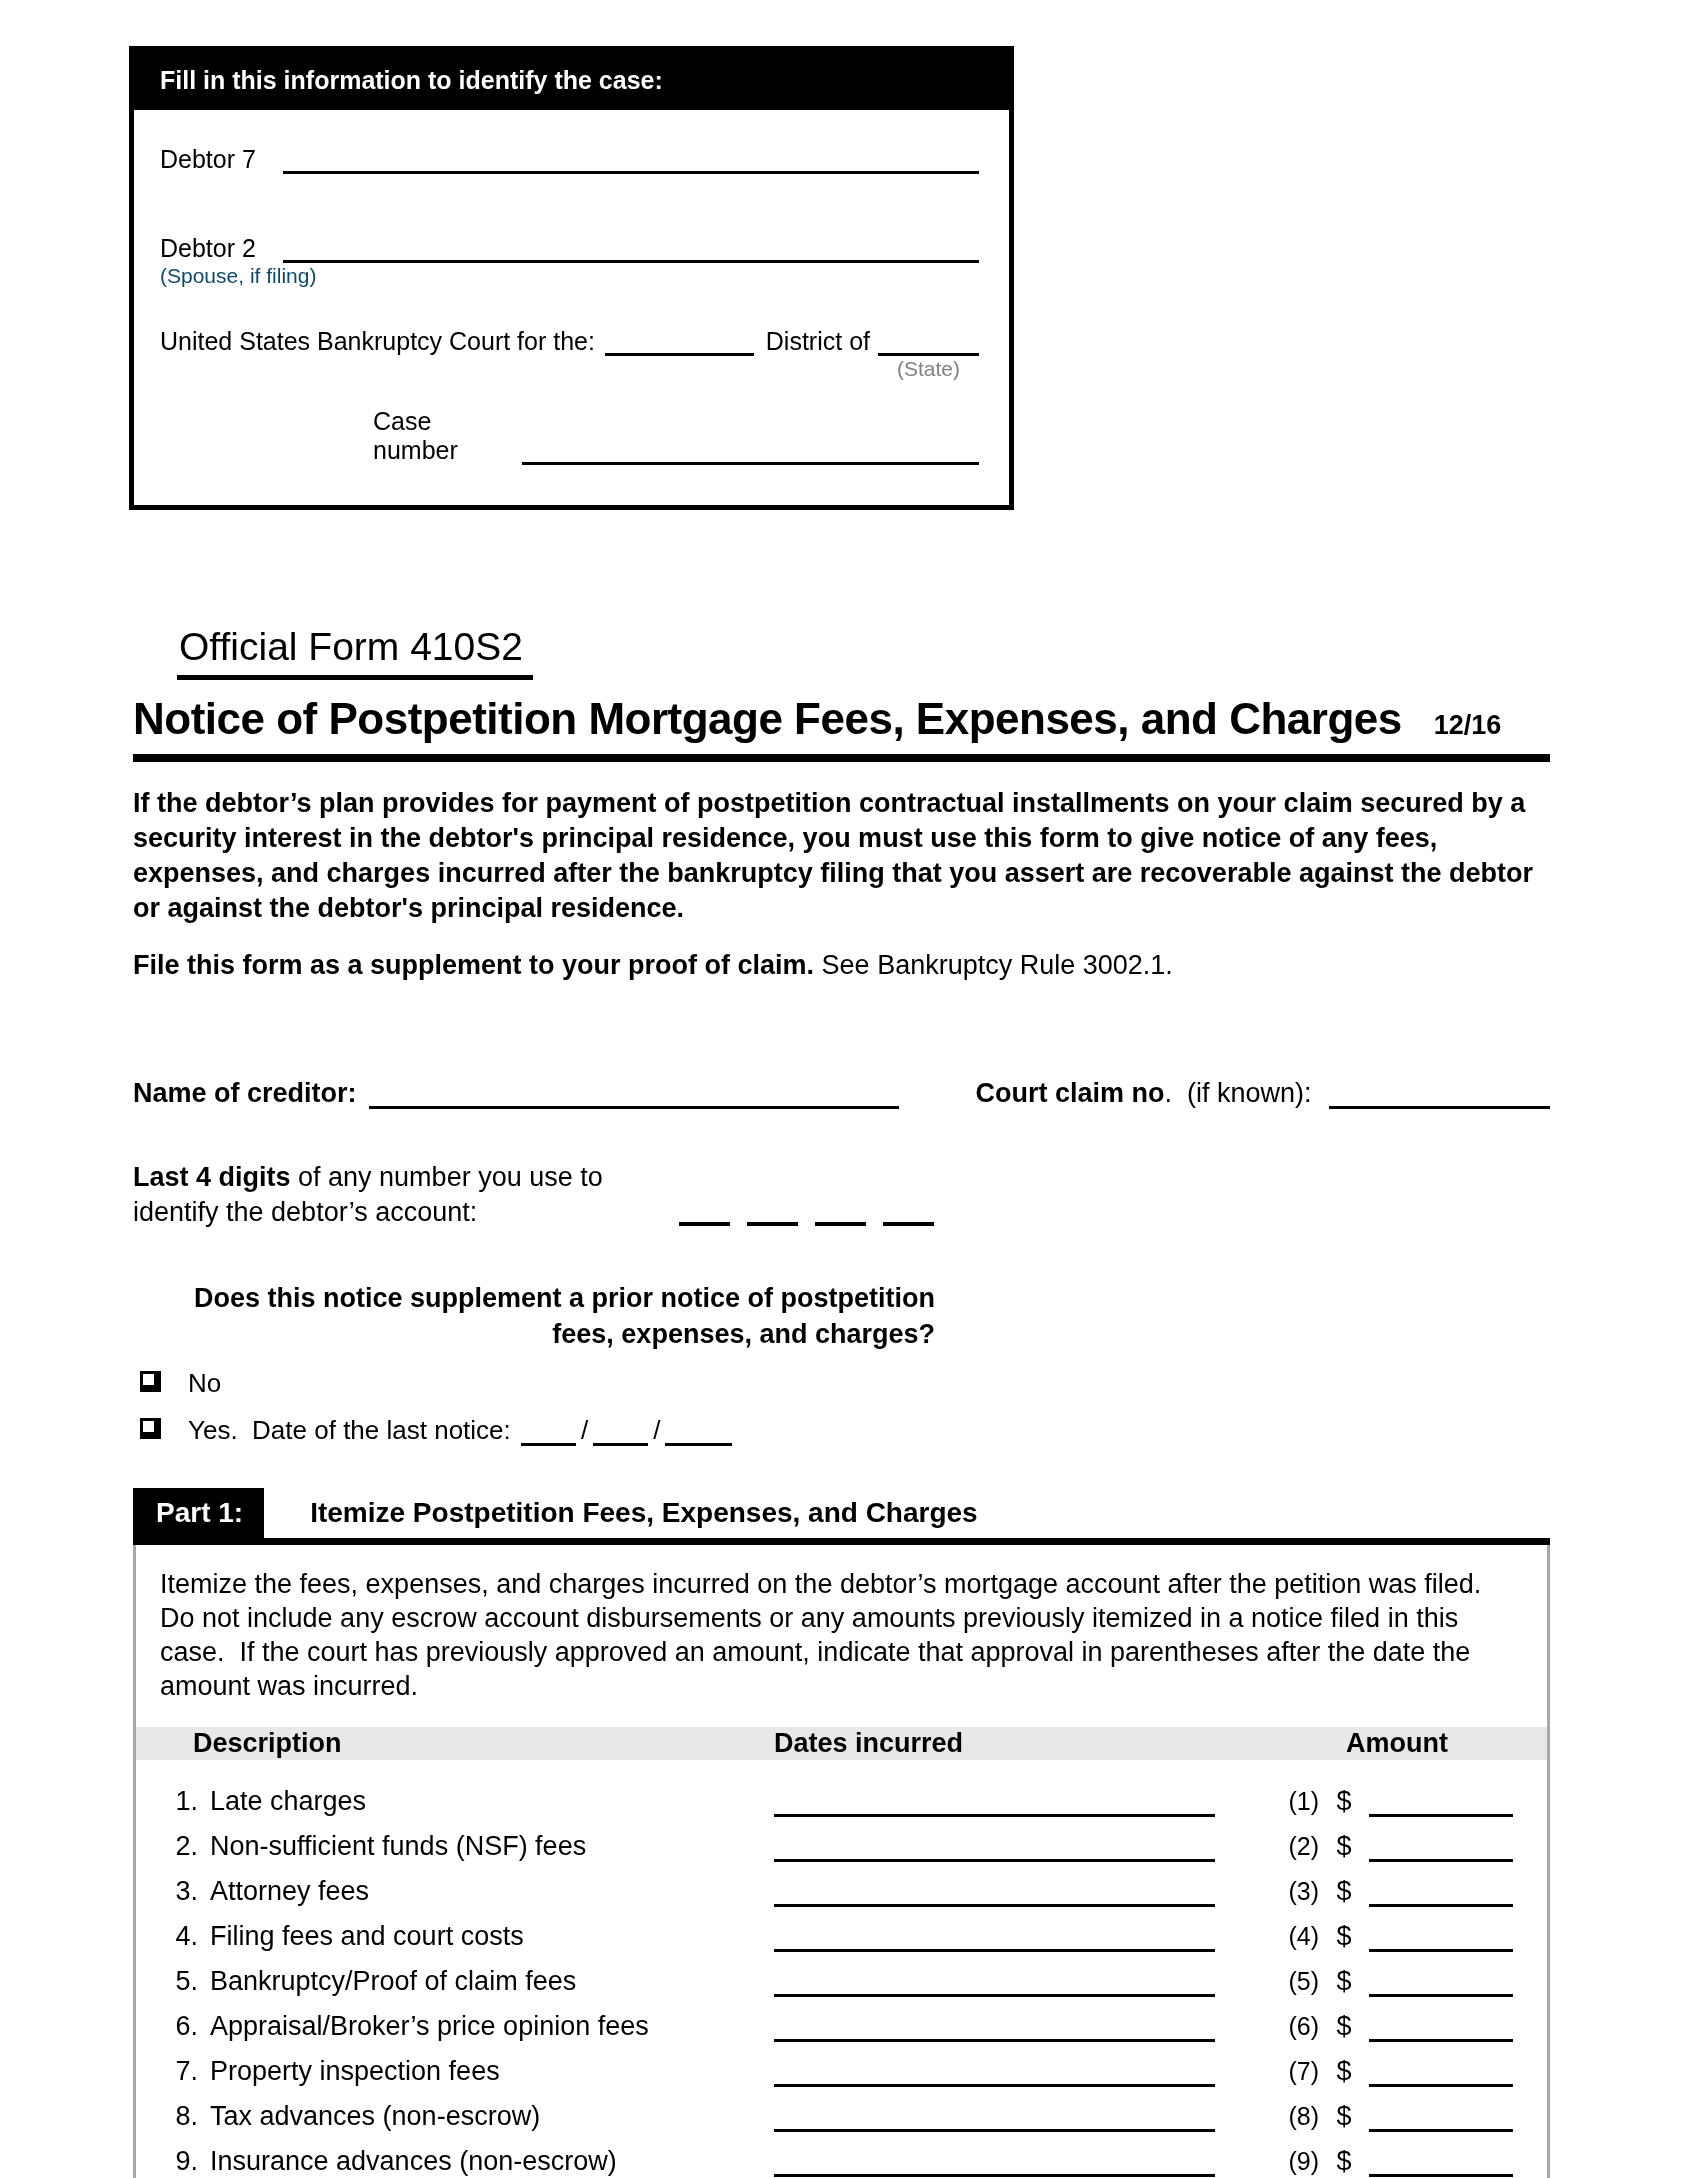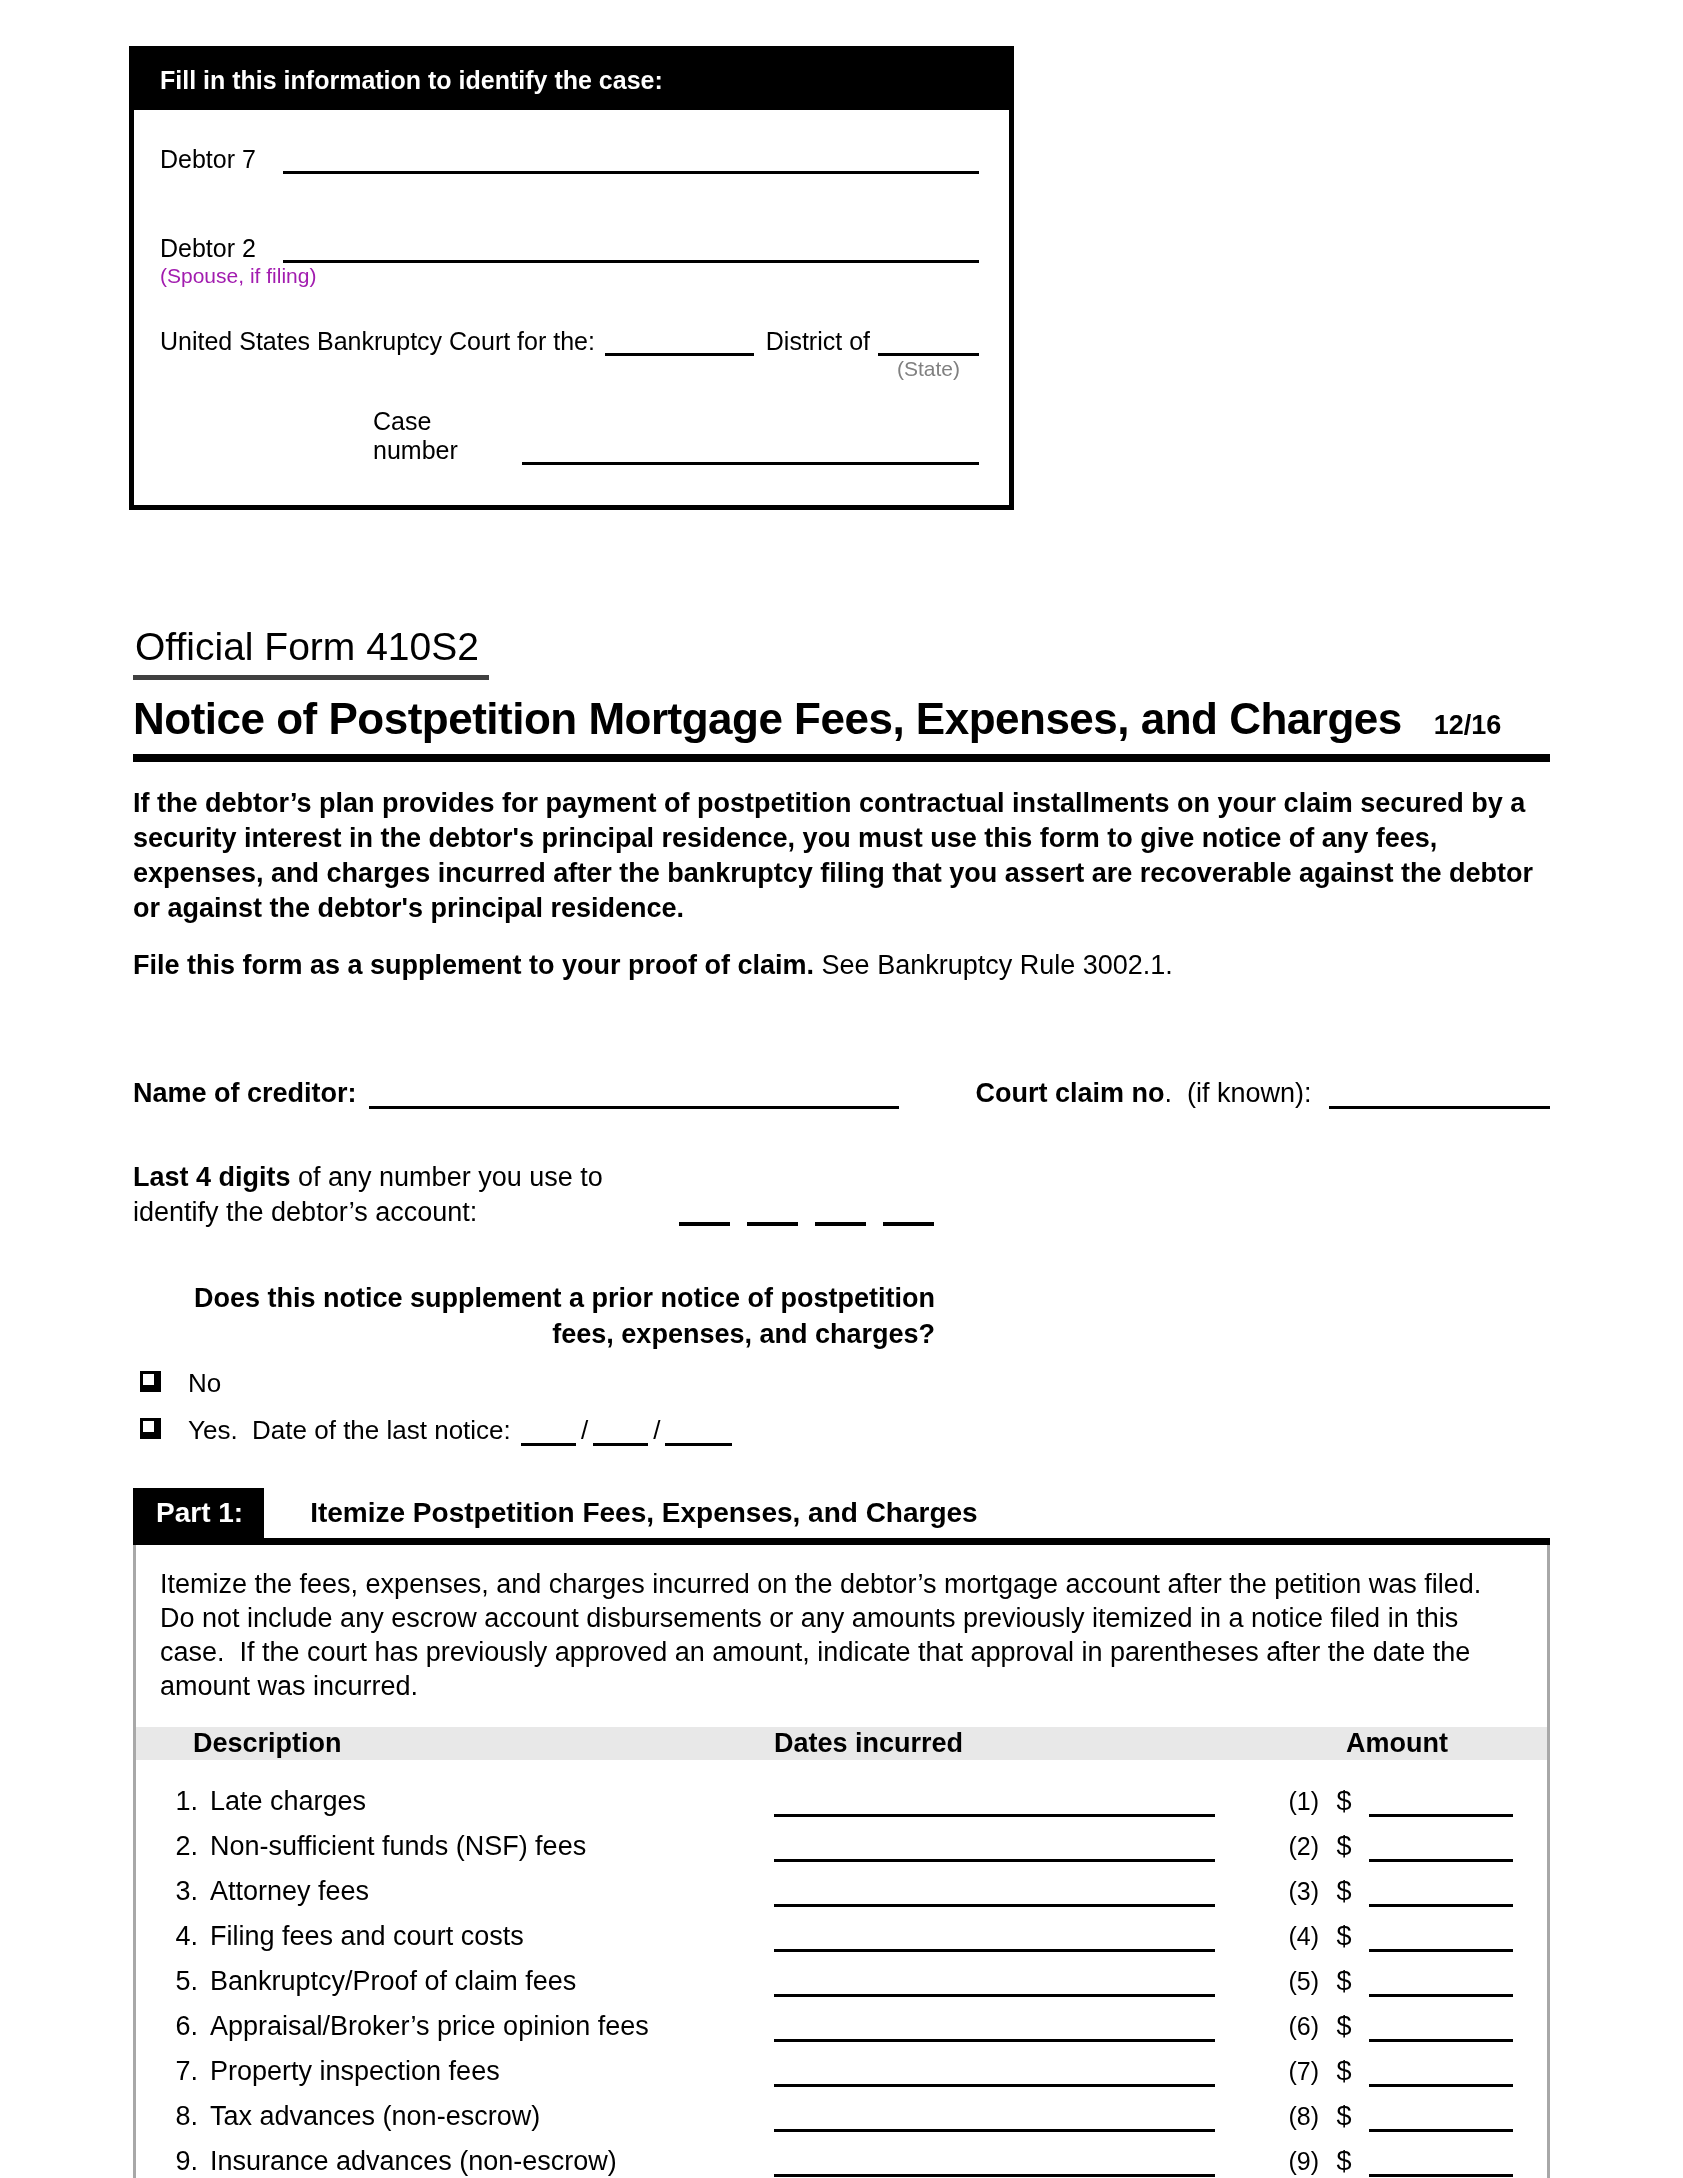--- a/index.html
+++ b/index.html
@@ -10,34 +10,34 @@
     position:relative; padding:0 133px; overflow:hidden;
   }
 
   
   .case-box { margin-top:46px; margin-left:-4px; width:885px; border:5px solid #000; }
   .case-box-header { background:#000; color:#fff; font-weight:bold; font-size:25px; padding:15px 10px 15px 26px; }
   .case-box-body { padding:34px 30px 40px 26px; font-size:25px; }
   .cb-row { display:flex; align-items:flex-end; }
   .cb-label { width:123px; flex:none; }
   .cb-stack { position:relative; }
-  .cb-sub { position:absolute; top:103%; left:0; font-size:21px; color:#a21caf; white-space:nowrap; }
+  .cb-sub { position:absolute; top:103%; left:0; font-size:21px; color:#0c4a6e; white-space:nowrap; }
   .cb-line { flex:1; height:30px; border-bottom:3px solid #000; }
   .court-row { margin-top:63px; }
   .court-label { flex:none; margin-right:10px; }
   .court-line1 { flex:1; height:30px; border-bottom:3px solid #000; margin-right:12px; }
   .district-label { flex:none; margin-right:8px; }
   .state-wrap { position:relative; width:101px; flex:none; }
   .state-line { display:block; width:100%; height:30px; border-bottom:3px solid #000; }
   .state-sub { position:absolute; top:103%; left:50%; transform:translateX(-50%); font-size:21px; color:#808080;text-align:center; }
   .case-num-row { margin-top:51px;justify-content:flex-end; }
   .case-num-line { width:457px; flex:none; height:30px; border-bottom:3px solid #000; }
 
   
-  .form-id { margin-top:115px; font-size:39px; display:inline-block; border-bottom:5px solid #404040; padding:0 10px 6px 2px; }
+  .form-id { margin-top:115px; font-size:39px; display:inline-block; border-bottom:5px solid #000000; padding:0 10px 6px 2px;margin-left:44px; }
   .main-title-row { margin-top:14px; border-bottom:8px solid #000; padding-bottom:10px; display:flex; align-items:baseline; }
   .main-title { font-weight:bold; font-size:44px; letter-spacing:-0.5px; }
   .version { font-weight:bold; font-size:27px; margin-left:32px; flex:none; }
 
   .intro-p1 { margin-top:24px; font-weight:bold; font-size:27px; line-height:35px; }
   .intro-p2 { margin-top:24px; font-size:27px; }
   .intro-p2 b { font-weight:bold; }
 
   
   .creditor-row { margin-top:65px; display:flex; align-items:flex-end; font-size:27px; }

